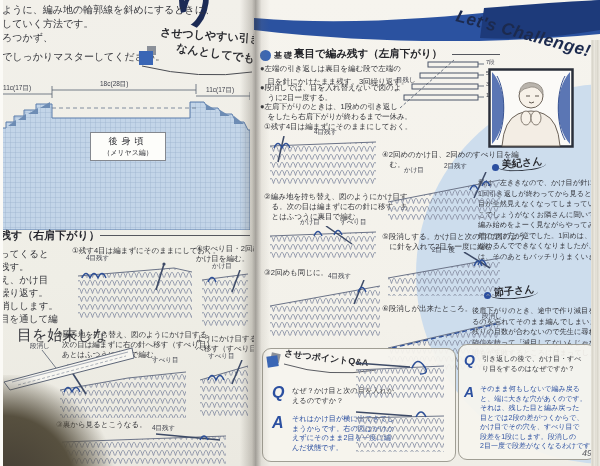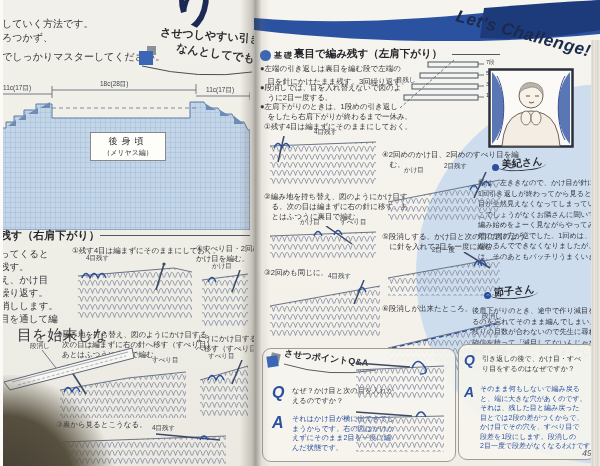--- a/index.html
+++ b/index.html
@@ -42,20 +42,21 @@
       <pattern id="gridp" width="5" height="5" patternUnits="userSpaceOnUse">
         <path d="M5,0 L0,0 L0,5" fill="none" stroke="#96adcb" stroke-width="0.7"></path>
       </pattern>
     </defs>
   </svg>
 
   <div class="page-left">
 
     <div class="t" style="left:168px;top:-36px;font-size:54px;font-weight:bold;color:#1b2a55;">り</div>
 
+    <div class="t" style="left:2px;top:3px;font-size:10px;">ように、編み地の輪郭線を斜めにするときに、</div>
     <div class="t" style="left:2px;top:17px;font-size:10px;">していく方法です。</div>
     <div class="t" style="left:2px;top:31px;font-size:10px;">ろつかず、</div>
     <div class="t" style="left:2px;top:50px;font-size:10px;">でしっかりマスターしてください。</div>
 
     <div class="abs" style="left:147px;top:46px;width:9px;height:9px;background:#8b9099;"></div>
     <div class="abs" style="left:139px;top:51px;width:14px;height:14px;background:#3a66b5;"></div>
     <div class="t" style="left:160px;top:29px;font-size:11px;font-weight:bold;color:#2b2c31;transform:rotate(4deg);">させつしやすい引き返し</div>
     <div class="t" style="left:176px;top:49px;font-size:11px;font-weight:bold;color:#2b2c31;transform:rotate(8deg);">なんとしてでも覚えよう</div>
     <svg class="diag" style="left:140px;top:60px;width:114px;height:20px" viewBox="0 0 114 20">
       <path d="M2,6 Q60,20 112,12" fill="none" stroke="#4a4c52" stroke-width="1"></path>

